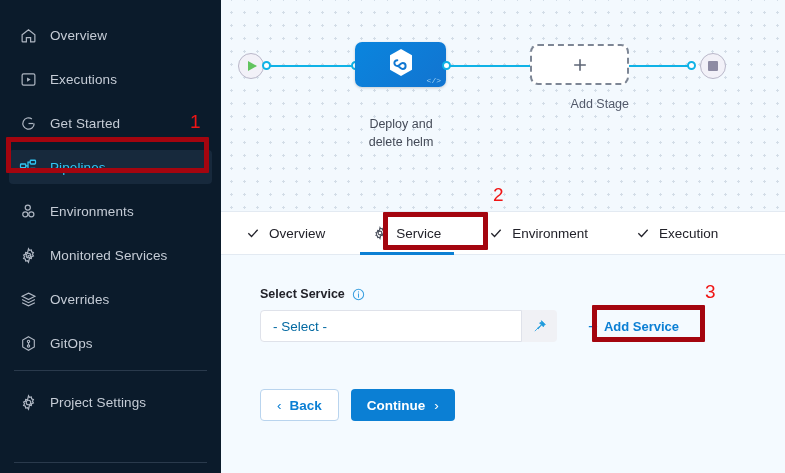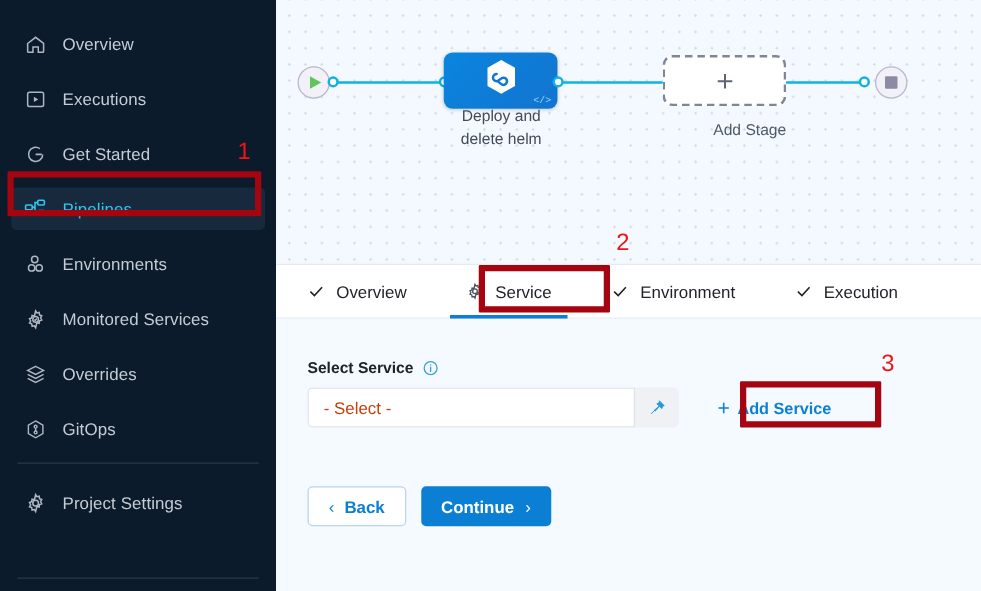--- a/index.html
+++ b/index.html
@@ -127,21 +127,21 @@
   }
   .stage-code {
     position: absolute;
     right: 5px; bottom: 2px;
     font-size: 8px;
     color: #9fd2f4;
     font-family: "Liberation Mono", monospace;
   }
   .stage-label {
     position: absolute;
-    left: 118px; top: 84px;
+    left: 118px; top: 115px;
     width: 124px;
     text-align: center;
     font-size: 12.5px;
     color: #444a57;
     line-height: 18px;
   }
   .add-stage-box {
     position: absolute;
     left: 309px; top: 44px;
     width: 99px; height: 41px;
@@ -192,21 +192,21 @@
     bottom: -1px;
     height: 3px;
     background: #0b7fd4;
   }
 
   
   .form-area {
     flex: 1 1 auto;
     background: #f4faff;
     position: relative;
-    padding: 32px 0 0 25px;
+    padding: 32px 0 0 39px;
   }
   .field-label {
     display: flex; align-items: center;
     font-size: 12.5px;
     font-weight: bold;
     color: #22222a;
     margin-bottom: 9px;
   }
   .info-ico { margin-left: 7px; display:flex; }
   .select-row { display: flex; align-items: center; }
@@ -218,21 +218,21 @@
     overflow: hidden;
   }
   .select-box {
     flex: 1 1 auto;
     background: #ffffff;
     border: 1px solid #dfe2ea;
     border-radius: 4px 0 0 4px;
     display: flex; align-items: center;
     padding-left: 12px;
     font-size: 13.5px;
-    color: #c2410c;
+    color: #0369a1;
   }
   .pin-btn {
     width: 35px;
     display: flex; align-items: center; justify-content: center;
     cursor: pointer;
   }
   .add-service {
     display: flex; align-items: center;
     margin-left: 31px;
     color: #0b7fd4;

